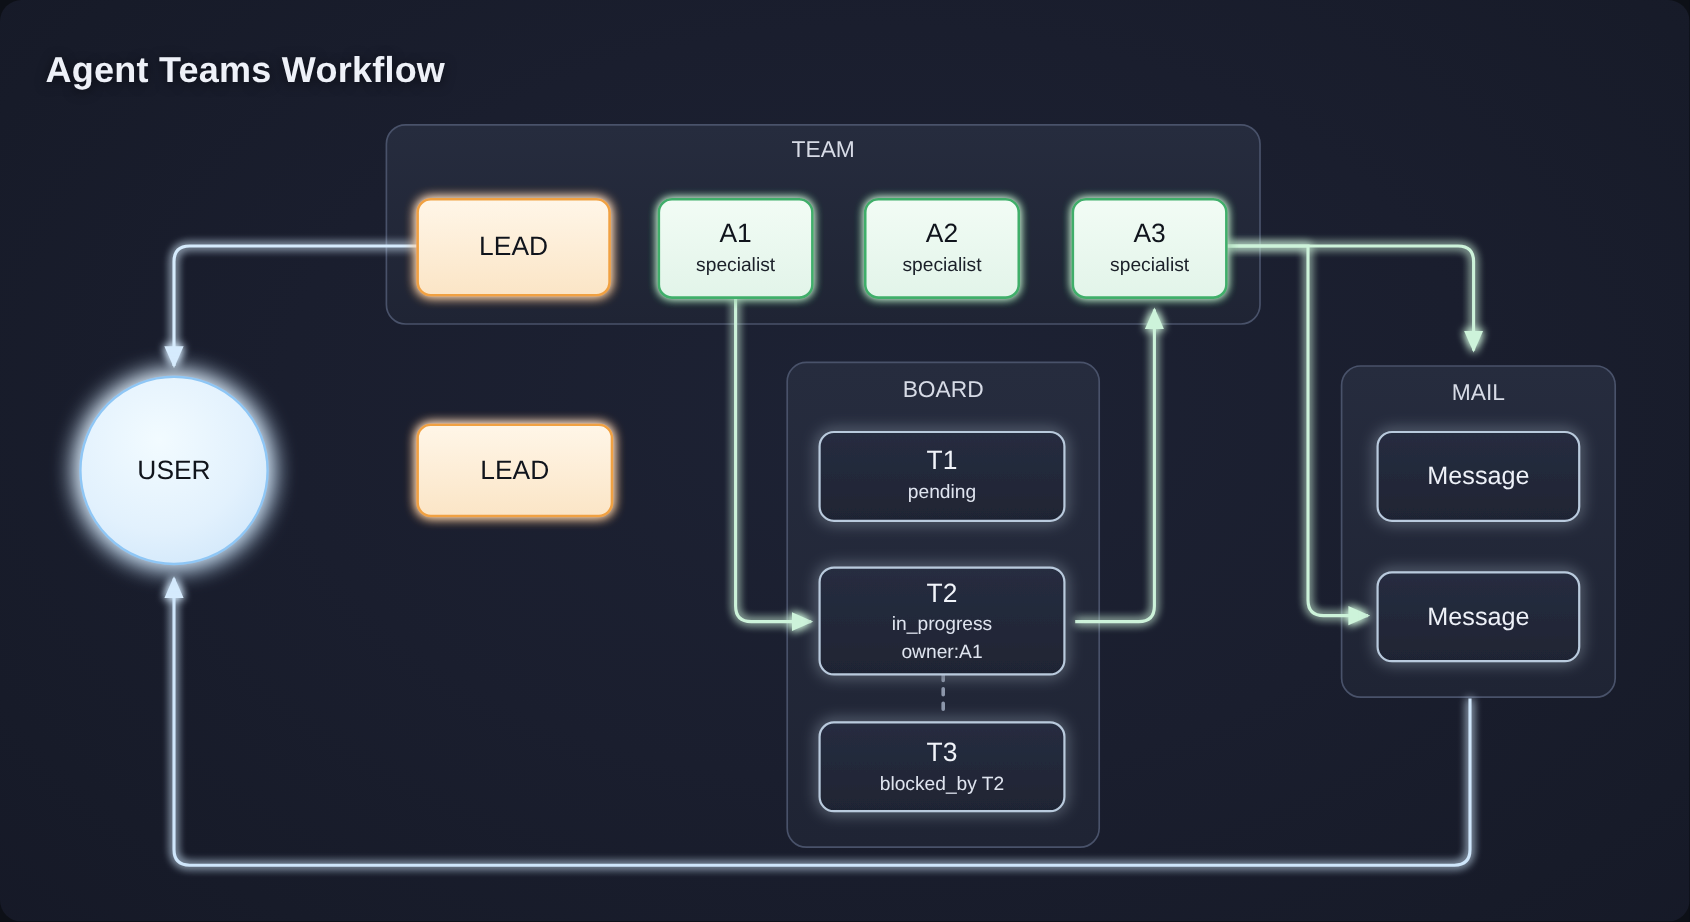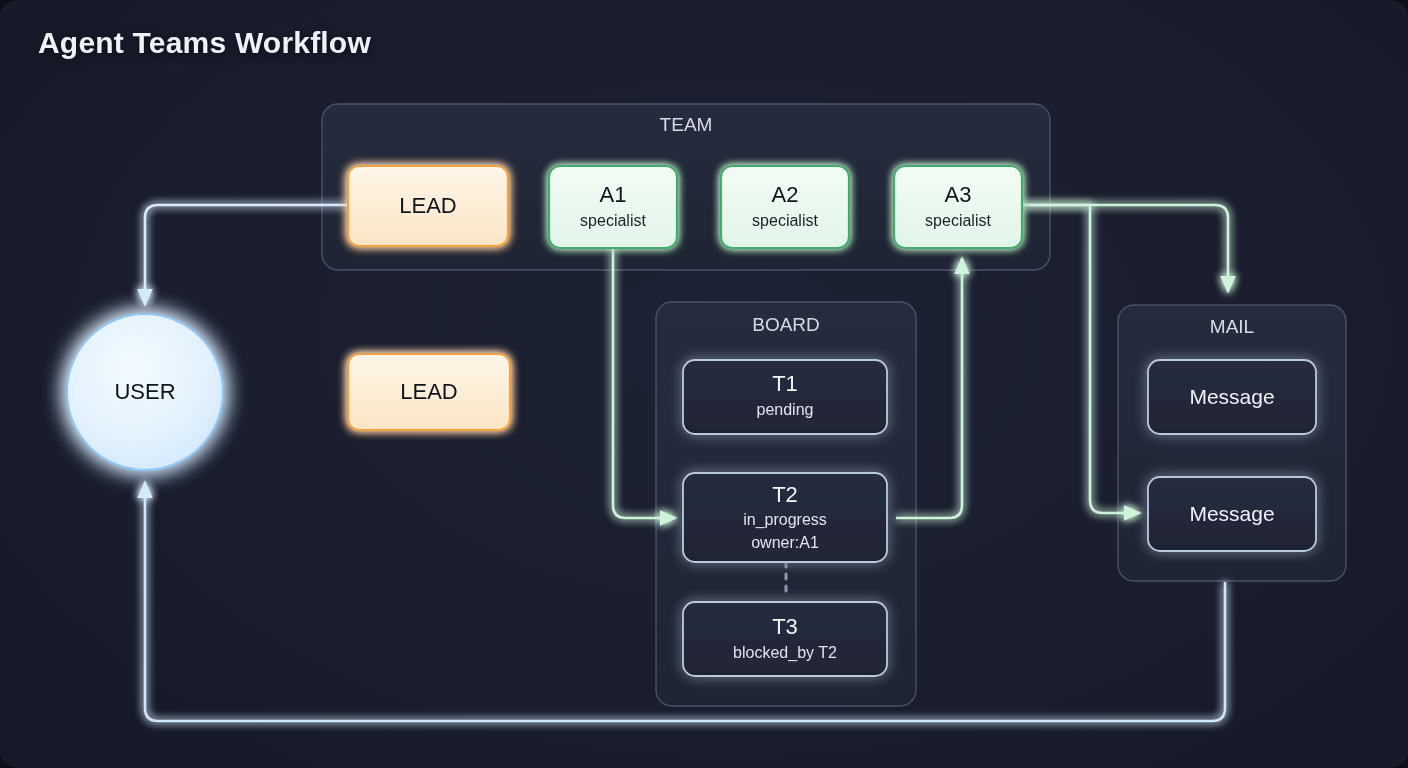--- a/index.html
+++ b/index.html
@@ -11,21 +11,21 @@
   #stage{
     position:relative;
     width:1408px;height:768px;
     overflow:hidden;
     background:
       radial-gradient(1100px 700px at 52% 44%, #1d2234 0%, #1a1e2e 45%, #171b29 75%, #151826 100%);
     border-radius:18px;
   }
   #diagram{position:absolute;inset:0;width:1408px;height:768px;display:block;}
   .ttl{
-    position:absolute;left:38px;top:26px;
+    position:absolute;left:38px;top:42px;
     font-size:30px;font-weight:bold;color:#eef1f8;
     letter-spacing:0.2px;
     text-shadow:0 2px 10px rgba(0,0,0,.55);
   }
   
   .panel-title{ font-size:19px; fill:#d7dbe6; font-family:"Liberation Sans",sans-serif; }
   .node-dark-main{ font-size:22px; fill:#f1f4fa; font-family:"Liberation Sans",sans-serif; }
   .node-dark-sub{ font-size:16px; fill:#dfe4ef; font-family:"Liberation Sans",sans-serif; }
   .node-light-main{ font-size:22px; fill:#10141c; font-family:"Liberation Sans",sans-serif; }
   .node-light-sub{ font-size:16px; fill:#1b2029; font-family:"Liberation Sans",sans-serif; }

